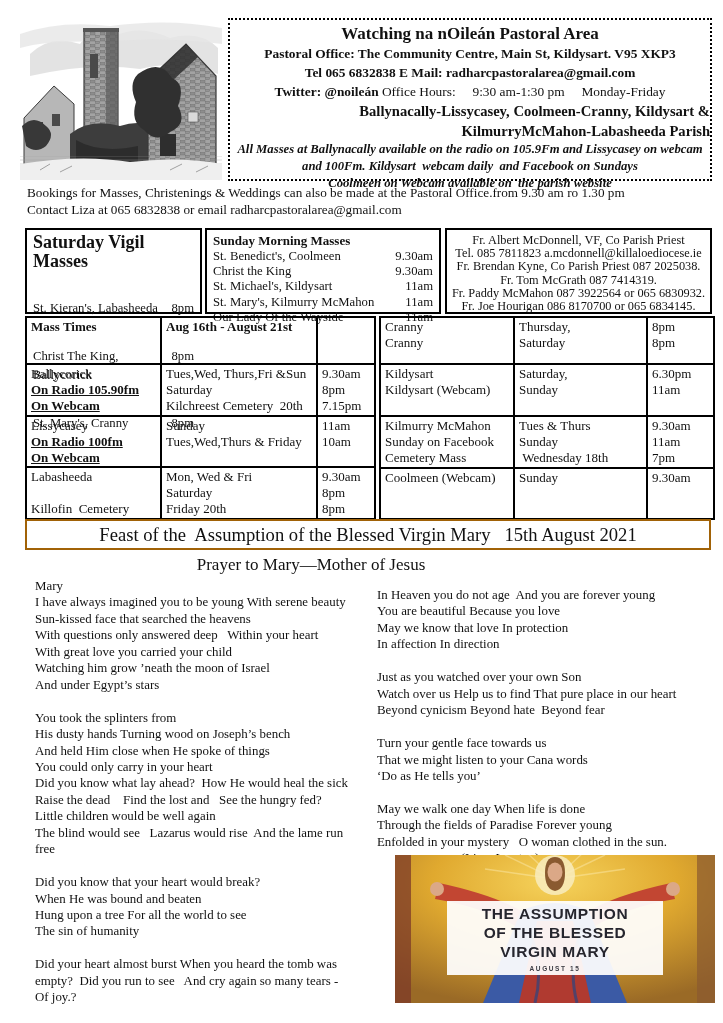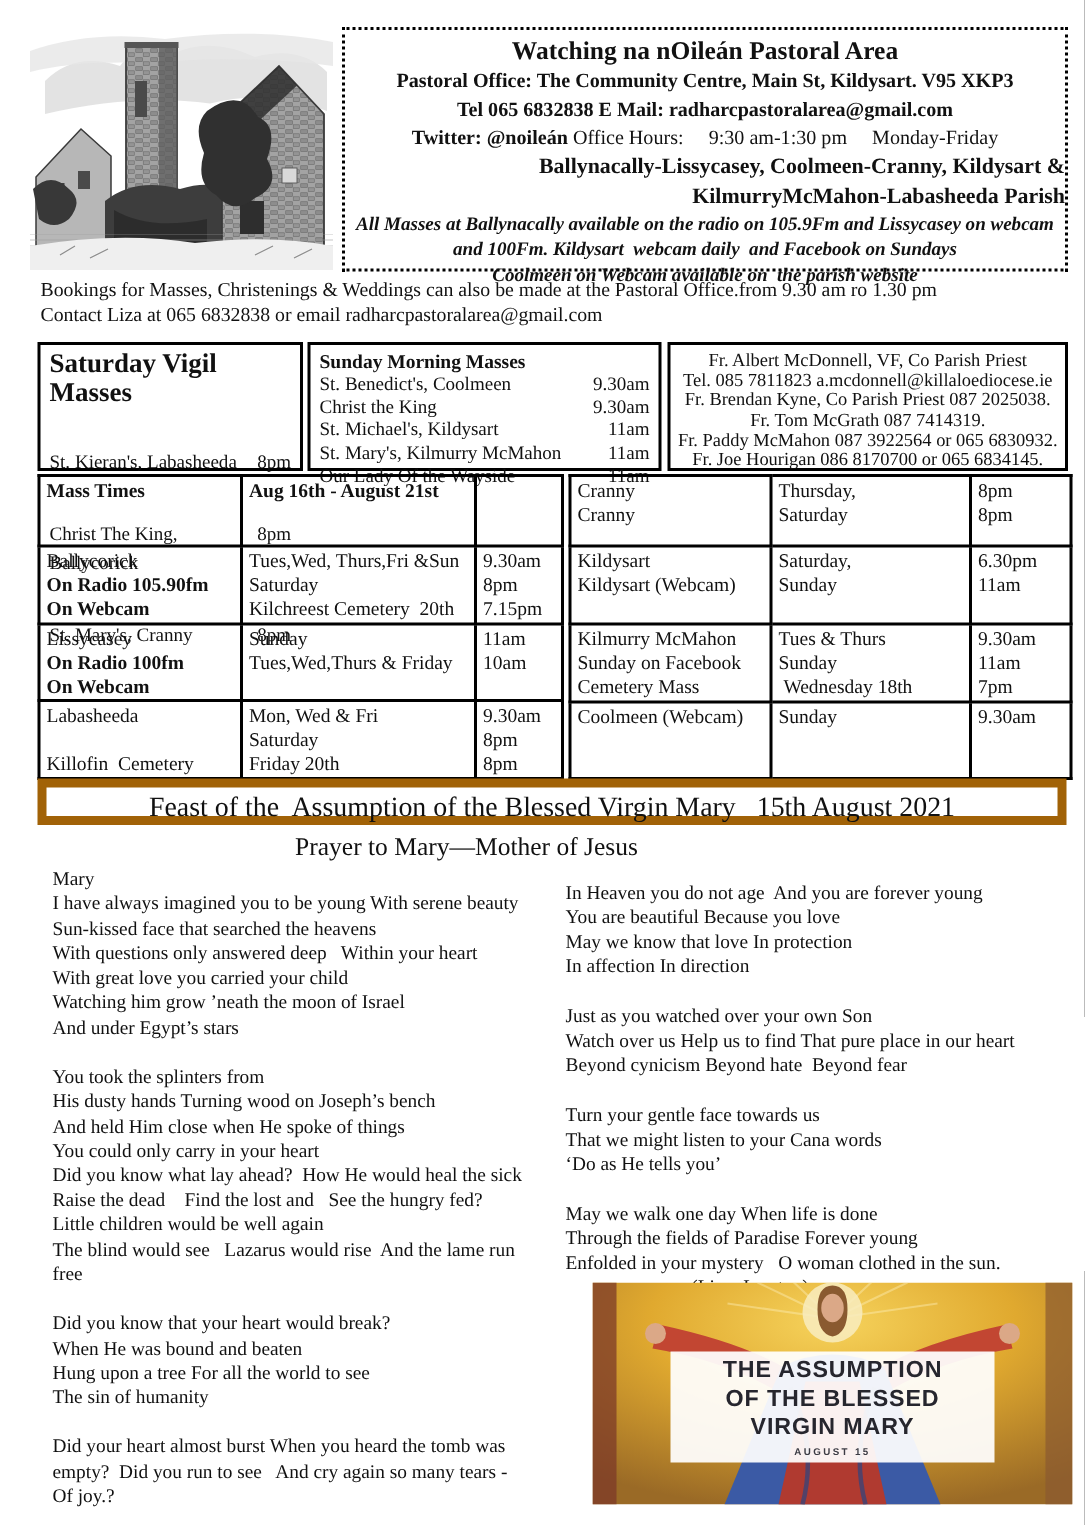--- a/index.html
+++ b/index.html
@@ -39,25 +39,25 @@
 
   
   .mtables{left:25px;top:316px;width:686px;display:flex;gap:3px;}
   table.mtable{border-collapse:collapse;table-layout:fixed;}
   table.mtable td{border:2px solid #000;vertical-align:top;padding:1px 4px;
                   font-size:13px;line-height:15.9px;white-space:pre-wrap;overflow:hidden;}
   .mtable-left{width:349px;}
   .mtable-right{width:334px;}
   tr.r0{height:47px;margin-top:12px;} tr.r1{height:51px;} tr.r2{height:51px;} tr.r3{height:51px;}
   .mtable-left tr.r0 td{font-weight:bold;}
-  .cnote{font-weight:bold;white-space:pre-wrap;}
+  .cnote{font-weight:bold;white-space:pre-wrap;text-decoration:underline;}
   .cname{white-space:pre-wrap;}
 
   
-  .feast{left:25px;top:519px;width:686px;height:31px;border:6px solid #a16207;box-sizing:border-box;
+  .feast{left:25px;top:519px;width:686px;height:31px;border:2px solid #a16207;box-sizing:border-box;
          text-align:center;font-size:18.6px;line-height:27px;white-space:pre-wrap;}
 
   
   .prayer-title{left:0;top:555px;width:622px;text-align:center;font-size:17px;}
 
   
   .poem{font-size:12.9px;}
   .poem .lines > div{line-height:16.45px;min-height:16.45px;white-space:pre-wrap;}
   .poem-left{left:35px;top:578px;width:354px;}
   .poem-right{left:377px;top:587px;width:346px;}

